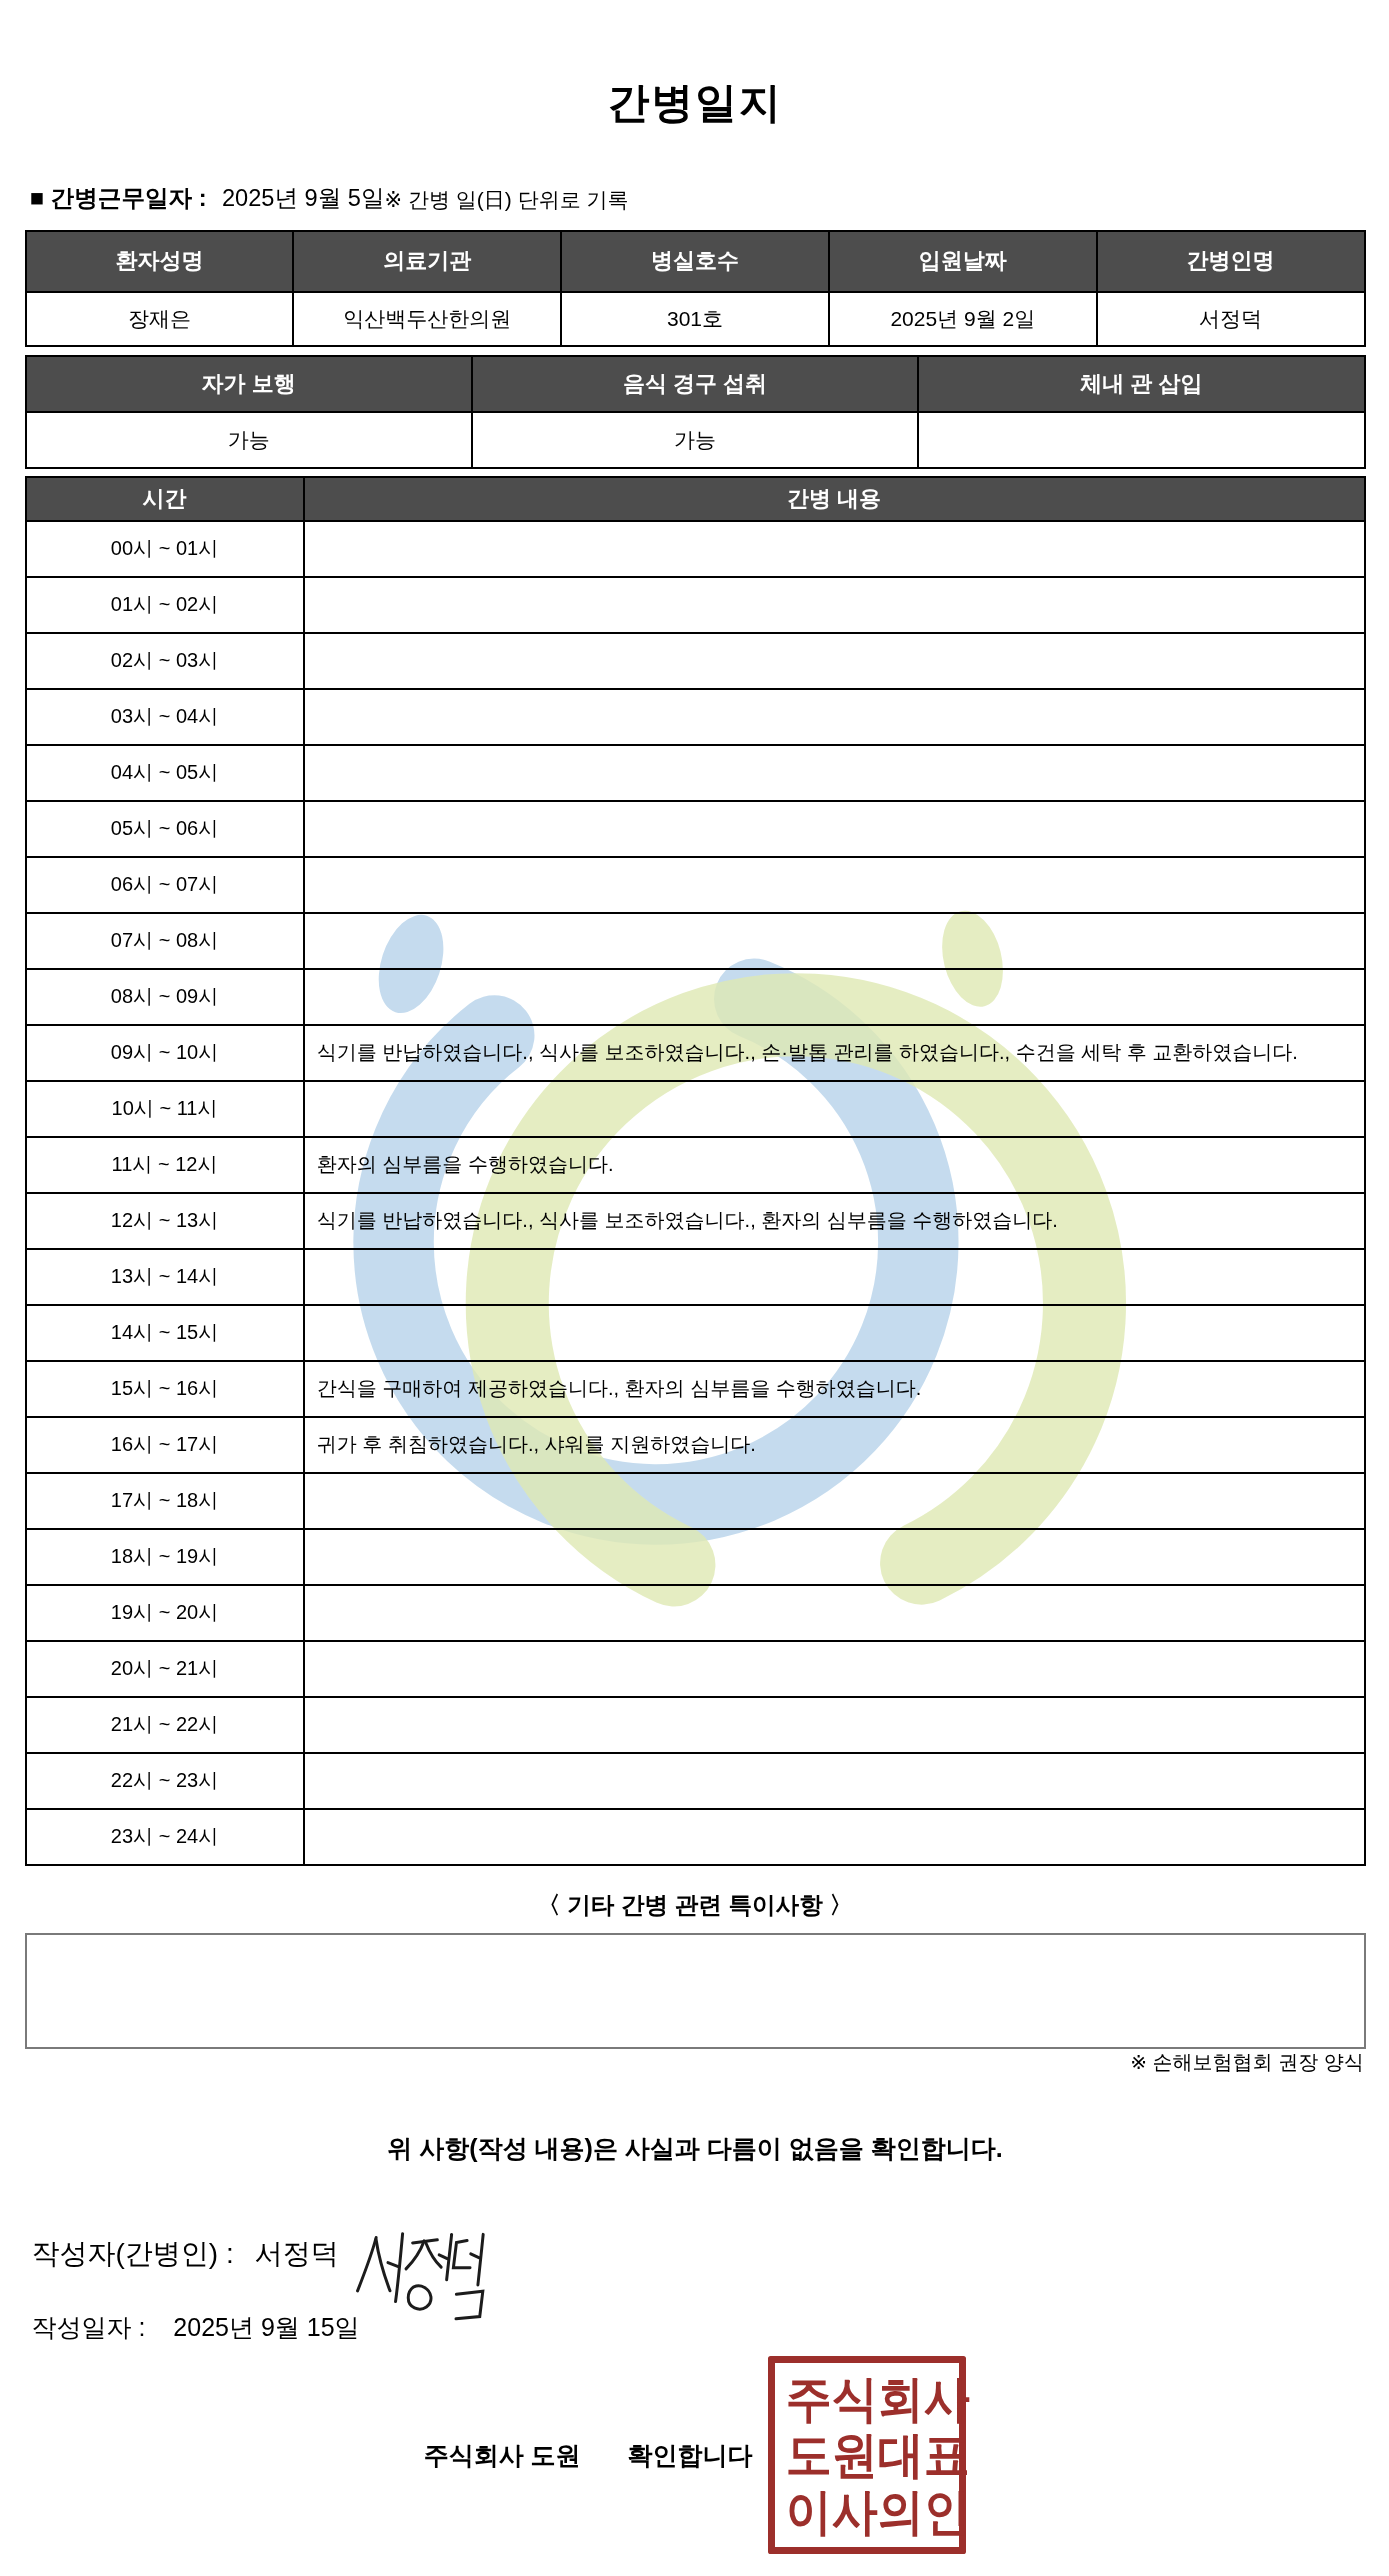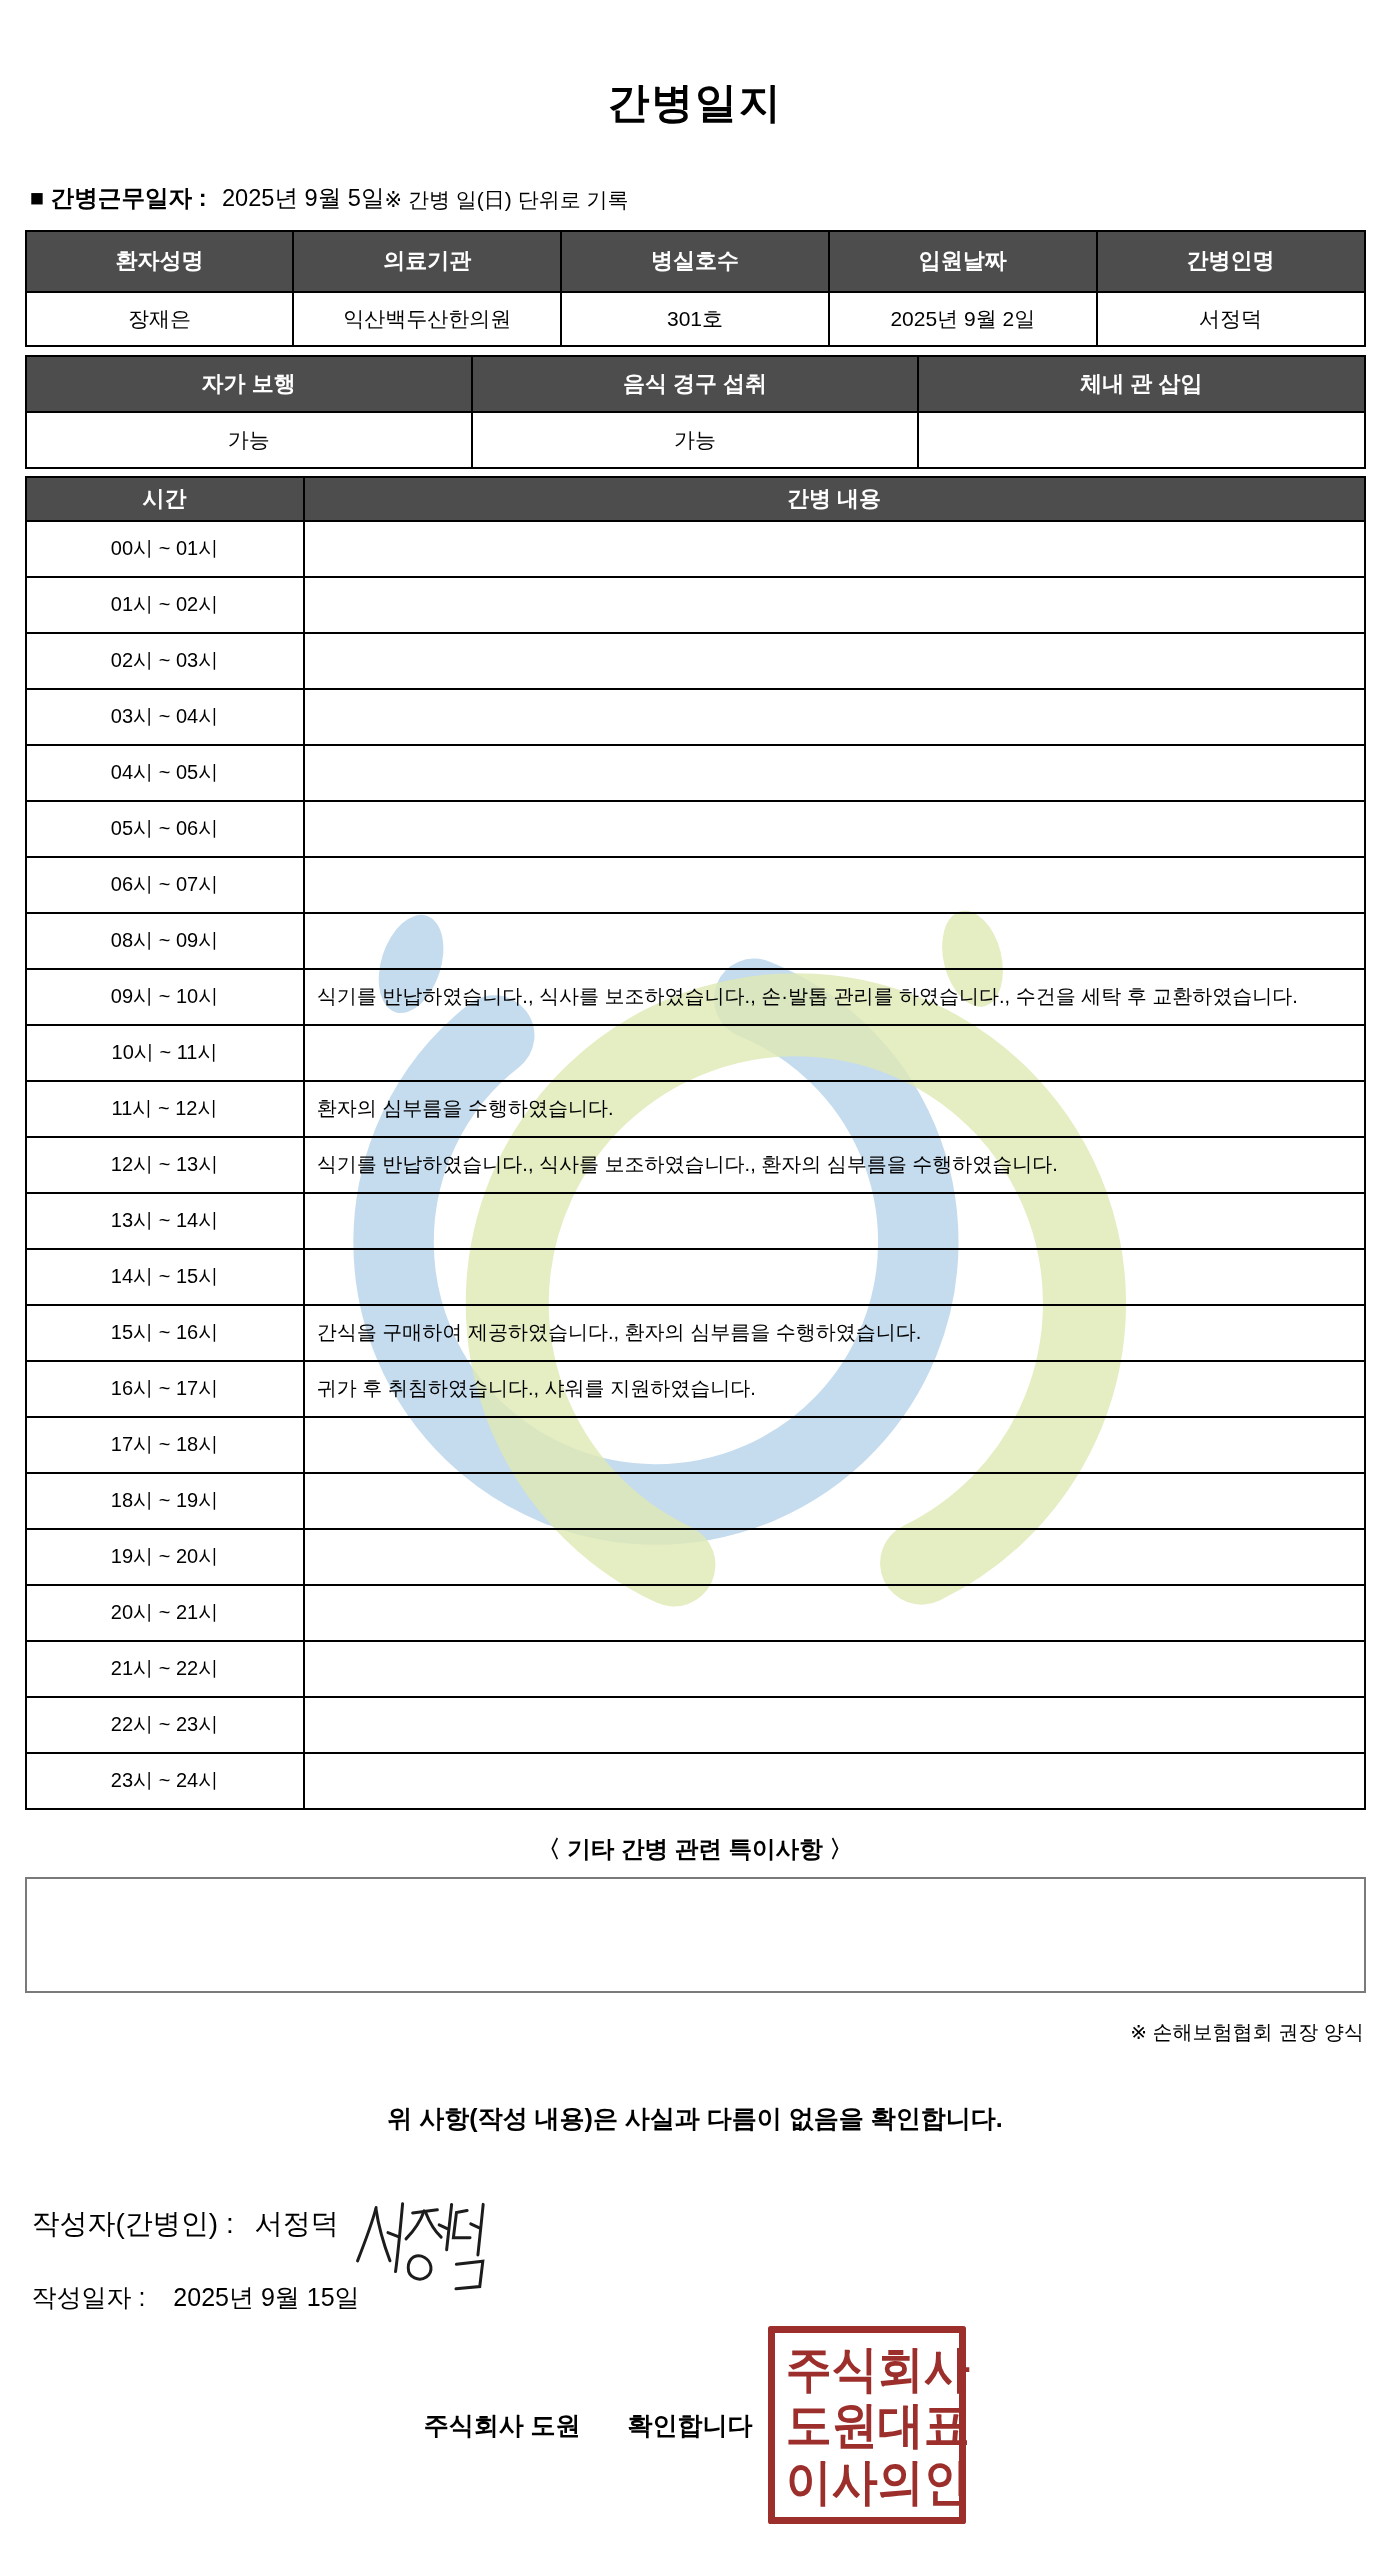--- a/index.html
+++ b/index.html
@@ -37,21 +37,21 @@
   .tbl-care td { height:56px; font-size:20px; }
   .tbl-care td.time-cell { text-align:center; }
   .tbl-care td.content-cell { text-align:left; padding-left:12.3px; }
 
   
   .watermark { position:absolute; left:306px; top:901px; width:971px; height:774px; z-index:0; pointer-events:none; }
 
   
   .notes-title { margin-top:23px; text-align:center; font-size:23.6px; font-weight:bold; }
   .notes-box { margin-top:12.3px; height:116px; border:2.6px solid #7a7a7a; background:#fff; }
-  .form-note { margin-top:26px; text-align:right; font-size:20px; padding-right:1.8px; }
+  .form-note { text-align:right; font-size:20px; padding-right:1.8px; }
 
   
   .confirm-line { margin-top:56px; text-align:center; font-size:25px; font-weight:bold; }
   .writer-line { margin-top:63px; display:flex; align-items:center; font-size:28px; padding-left:7px; }
   .writer-line .name { margin-left:21px; }
   .signature { margin-left:14px; margin-bottom:-45px; }
   .date-line { margin-top:30px; font-size:25px; padding-left:7px; }
   .company-row { margin-top:12.3px; display:flex; justify-content:center; align-items:center; }
   .company-text { font-size:25px; font-weight:bold; }
   .company-text .ceo { margin-left:40px; }
@@ -149,20 +149,24 @@
           <tr>
             <td class="time-cell">04시 ~ 05시</td>
             <td class="content-cell"></td>
           </tr>
           <tr>
             <td class="time-cell">05시 ~ 06시</td>
             <td class="content-cell"></td>
           </tr>
           <tr>
             <td class="time-cell">06시 ~ 07시</td>
+            <td class="content-cell"></td>
+          </tr>
+          <tr>
+            <td class="time-cell">07시 ~ 08시</td>
             <td class="content-cell"></td>
           </tr>
           <tr>
             <td class="time-cell">08시 ~ 09시</td>
             <td class="content-cell"></td>
           </tr>
           <tr>
             <td class="time-cell">09시 ~ 10시</td>
             <td class="content-cell">식기를 반납하였습니다., 식사를 보조하였습니다., 손·발톱 관리를 하였습니다., 수건을 세탁 후 교환하였습니다.</td>
           </tr>

